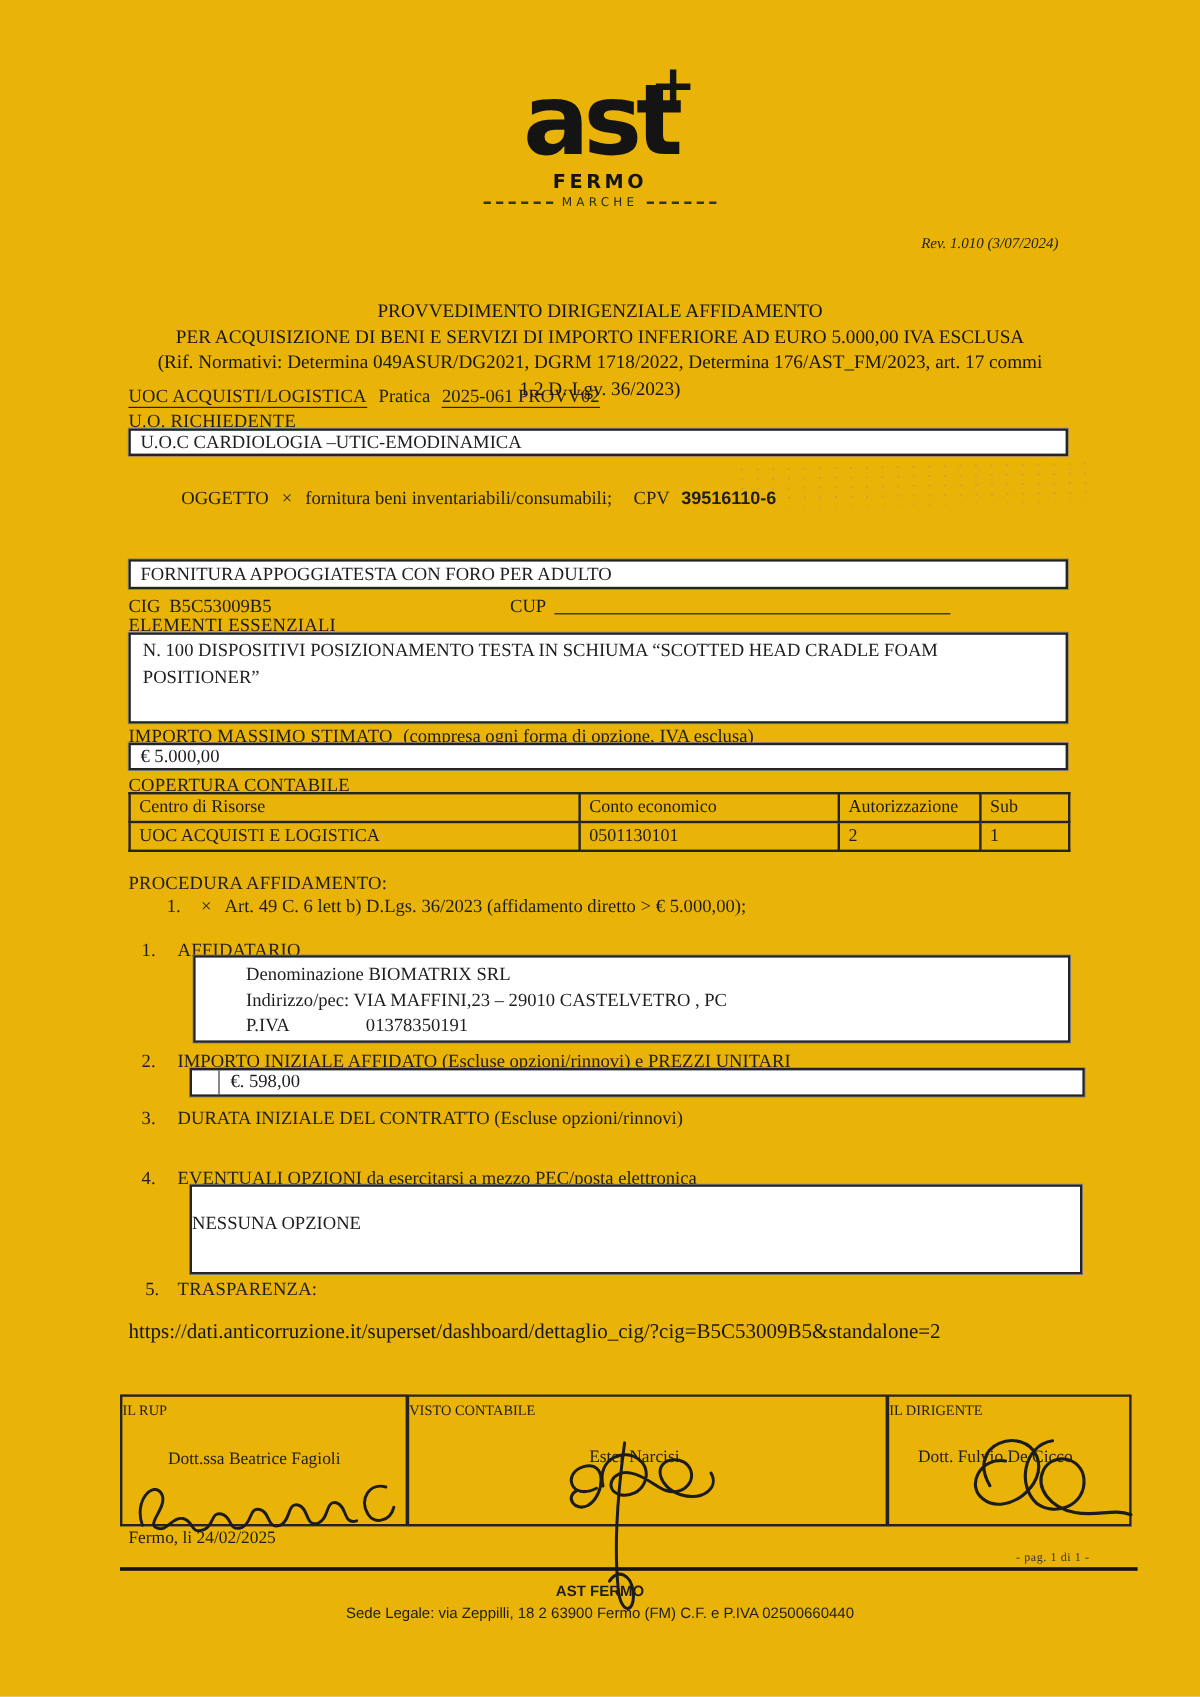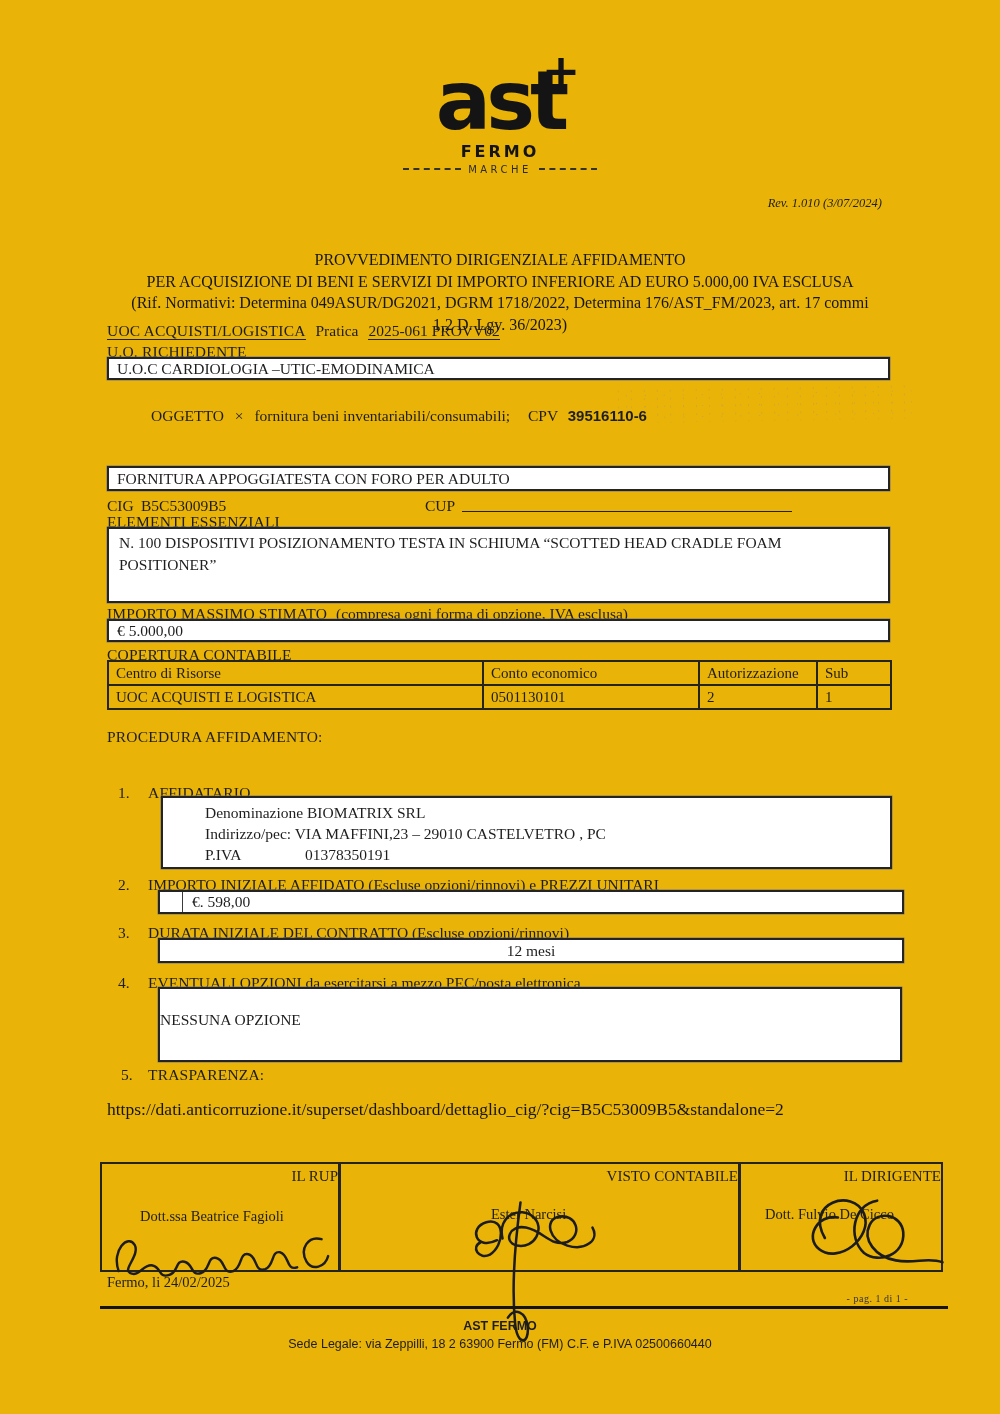--- a/index.html
+++ b/index.html
@@ -31,21 +31,21 @@
   .num-row{display:flex;}
   .num{width:30px;flex:0 0 30px;}
   .tick{position:absolute;left:22px;top:0;bottom:0;border-left:1.5px solid #3a3a3a;}
   
   table.cop{border-collapse:collapse;table-layout:fixed;width:783px;}
   table.cop td{border:2px solid #242424;padding:1px 7px;font-size:15px;height:20px;overflow:hidden;white-space:nowrap;}
   
   .sig-table{left:100px;top:1162px;width:843px;height:110px;display:flex;}
   .sig-cell{position:relative;border:2px solid #242424;border-left-width:1px;box-sizing:border-box;}
   .sig-cell:first-child{border-left-width:2px;}
-  .sig-head{text-align:right;margin-top:4px;font-size:15px;}
+  .sig-head{text-align:left;margin-top:4px;font-size:12px;}
   .sig-name{position:absolute;font-size:14.5px;white-space:nowrap;}
   .sig-svg{position:absolute;overflow:visible;}
   .sig-svg path{fill:none;stroke:#1c1c1c;stroke-linecap:round;stroke-linejoin:round;}
   
   .rule{left:100px;top:1306px;width:848px;height:2.5px;background:#141414;}
   .pag{right:92px;top:1293px;font-size:10px;color:#333;letter-spacing:.5px;}
   .foot{left:0;width:100%;text-align:center;font-family:"Liberation Sans","DejaVu Sans",sans-serif;font-size:12.5px;color:#1d1d1d;}
   .noise{
     left:612px;top:385px;width:300px;height:36px;opacity:.5;transform:rotate(-1deg);
     background-image:
@@ -144,20 +144,25 @@
     <tr>
       <td>UOC ACQUISTI E LOGISTICA</td>
       <td>0501130101</td>
       <td>2</td>
       <td>1</td>
     </tr>
   </tbody>
     </table>
 
   <div class="abs line caps" style="left:107px;top:728px;">PROCEDURA AFFIDAMENTO:</div>
+  <div class="abs line" style="left:139px;top:747px;">
+    <span>1.</span>
+    <span style="margin-left:13px;">×</span>
+    <span style="margin-left:7px;">Art. 49 C. 6 lett b) D.Lgs. 36/2023 (affidamento diretto &gt; € 5.000,00);</span>
+  </div>
 
   <div class="abs num-row" style="left:118px;top:784px;width:780px;">
     <span class="num">1.</span>
     <span class="caps">AFFIDATARIO</span>
   </div>
   <div class="abs box rough" style="left:161px;top:796px;width:731px;height:73px;padding:4px 10px 4px 42px;line-height:21px;">
     <div>Denominazione BIOMATRIX SRL</div>
     <div>Indirizzo/pec: VIA MAFFINI,23 – 29010 CASTELVETRO , PC</div>
     <div>
       <span style="display:inline-block;width:96px;">P.IVA</span>
@@ -170,23 +175,20 @@
     <span>IMPORTO INIZIALE AFFIDATO (Escluse opzioni/rinnovi) e PREZZI UNITARI</span>
   </div>
   <div class="abs box rough" style="left:158px;top:890px;width:746px;height:24px;padding:1px 8px 1px 32px;">
     <span class="tick"></span>
     <span>€. 598,00</span>
   </div>
 
   <div class="abs num-row" style="left:118px;top:924px;width:800px;">
     <span class="num">3.</span>
     <span>DURATA INIZIALE DEL CONTRATTO (Escluse opzioni/rinnovi)</span>
-  </div>
-  <div class="abs box rough" style="left:158px;top:938px;width:746px;height:25px;padding:2px 0;text-align:center;">
-    <span>12 mesi</span>
   </div>
 
   <div class="abs num-row" style="left:118px;top:974px;width:800px;">
     <span class="num">4.</span>
     <span>EVENTUALI OPZIONI da esercitarsi a mezzo PEC/posta elettronica</span>
   </div>
   <div class="abs box rough" style="left:158px;top:987px;width:744px;height:75px;padding-top:22px;text-align:left;">
     <span>NESSUNA OPZIONE</span>
   </div>
 

